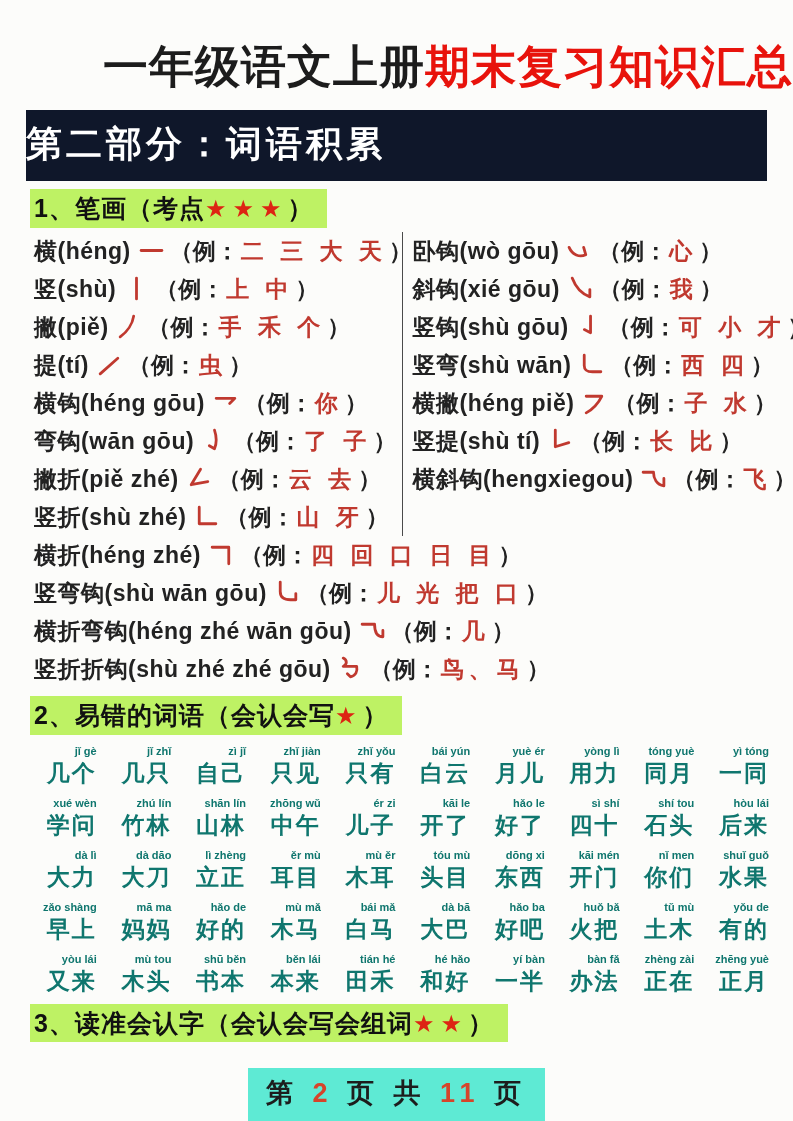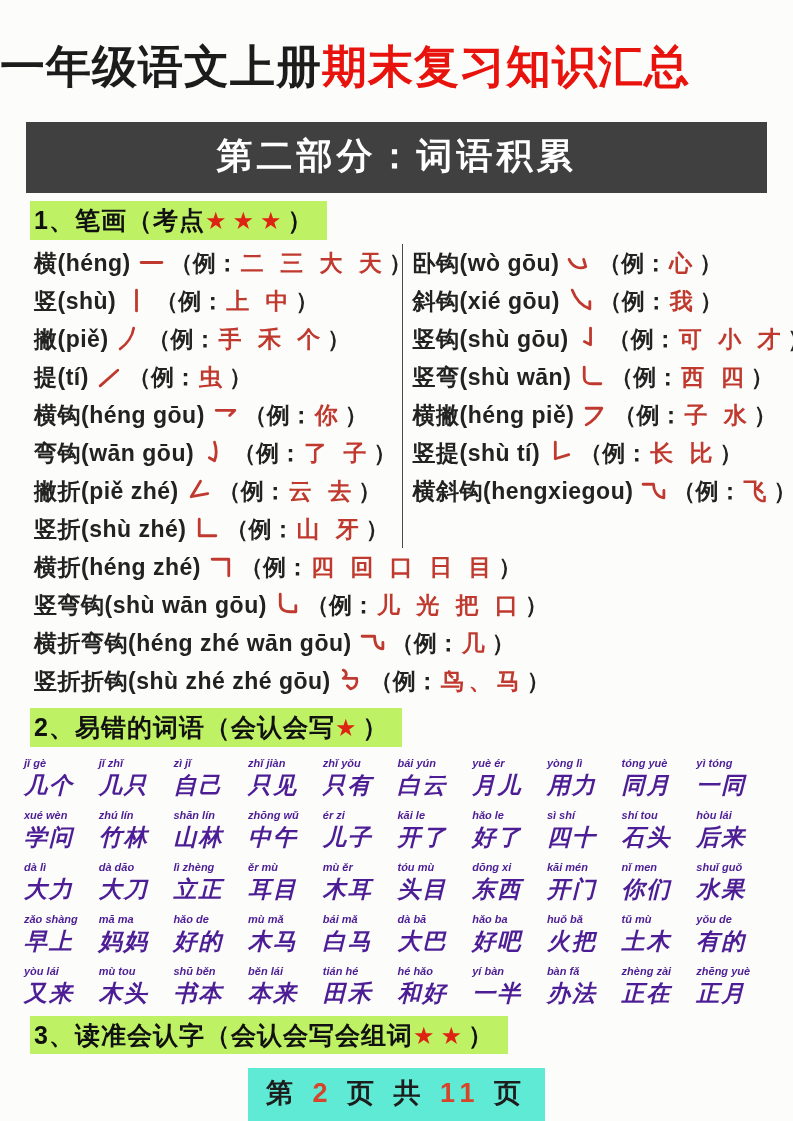--- a/index.html
+++ b/index.html
@@ -5,28 +5,28 @@
   * { margin:0; padding:0; box-sizing:border-box; }
   html,body { background:#e9e9e9; }
   .page {
     width:793px; height:1121px; margin:0 auto; position:relative;
     background:#fcfcfa; overflow:hidden;
     font-family:"Liberation Sans","DejaVu Sans",sans-serif;
     color:#1c1c1c;
   }
   
   .title {
-    margin-top:40px; text-align:left; white-space:nowrap;
+    margin-top:40px; text-align:right; white-space:nowrap;
     font-size:45px; font-weight:900; letter-spacing:1px; line-height:1.2;
   }
   .title .t-red { color:#e8130c; }
   
   .banner {
-    margin:28px 26px 0 26px; background:#404040; color:#ffffff;
-    text-align:center; font-size:36px; font-weight:700;
+    margin:16px 26px 0 26px; background:#0f172a; color:#ffffff;
+    text-align:left; font-size:36px; font-weight:700;
     padding:10px 0 12px 0; letter-spacing:4px;
   }
   
   .sec-head {
     display:inline-block; background:#bef264; color:#111;
     font-size:25px; font-weight:700; letter-spacing:1px;
     padding:4px 14px 4px 4px; margin:8px 0 0 30px; line-height:1.2;
     white-space:nowrap;
   }
   .sec-head .stars { color:#dd2413; letter-spacing:6px; font-size:24px; }
@@ -45,21 +45,21 @@
     vertical-align:-5px; margin:0 5px 0 7px; }
   .stroke-glyph path { stroke:#c0392f; stroke-width:2.7; fill:none;
     stroke-linecap:round; stroke-linejoin:round; }
   .example-label, .example-close { color:#222; }
   .stroke-examples { color:#c0392f; font-weight:700; letter-spacing:5px; margin:0 2px; }
   
   .word-grid {
     display:grid; grid-template-columns:repeat(10,1fr);
     margin:10px 24px 0 24px; row-gap:9px; column-gap:2px;
   }
-  .word-cell { text-align:left; color:#4c1d95;font-style:italic; }
+  .word-cell { text-align:right; color:#0f766e; }
   .word-py { font-size:11px; line-height:13px; white-space:nowrap; font-weight:600; }
   .word-zh { font-size:23px; line-height:30px; font-weight:700; letter-spacing:2px; white-space:nowrap; }
   
   .footer-wrap { position:absolute; left:0; right:0; bottom:0; text-align:center; }
   .footer {
     display:inline-block; background:#5eead4; color:#1d1d1d;
     font-size:27px; font-weight:700; letter-spacing:6px;
     padding:7px 18px 10px 18px;
   }
   .footer .pg-num { color:#d6442a; }

